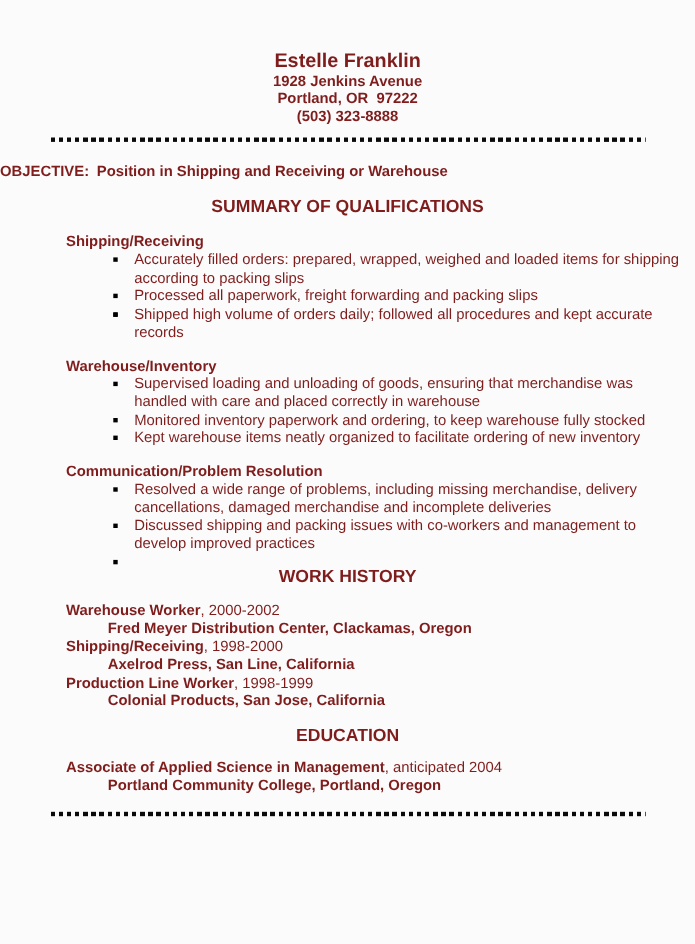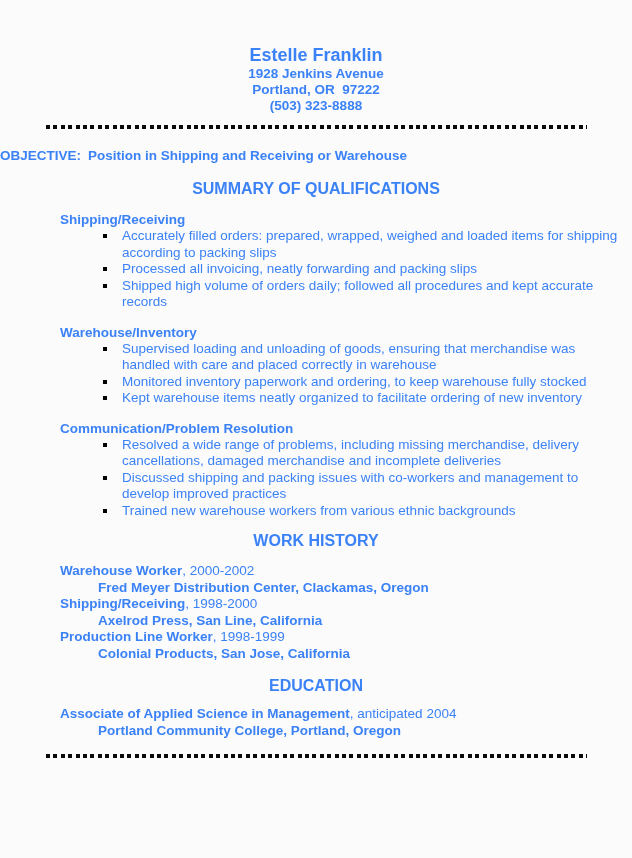--- a/index.html
+++ b/index.html
@@ -2,21 +2,21 @@
 <html><head>
 <meta charset="utf-8">
 <style>
   * { box-sizing: border-box; margin: 0; padding: 0; }
   html, body { background: #fbfbfb; }
   .page {
     position: relative;
     width: 632px;
     height: 858px;
     background: #fbfbfb;
-    color: #3b82f6;
+    color: #7f1d1d;
     font-family: "Liberation Sans", sans-serif;
     overflow: hidden;
   }
   
   .contact { padding-top: 45px; text-align: center; font-weight: 700; }
   .person-name { font-size: 18px; line-height: 21px; }
   .contact-line { font-size: 13.5px; line-height: 16px; white-space: pre; }
   
   .dotted {
     height: 4px;
@@ -91,41 +91,41 @@
   </div>
 
   <div class="section-title">SUMMARY OF QUALIFICATIONS</div>
 
   <div class="content">
 
     <section class="qual-section">
       <h3>Shipping/Receiving</h3>
       <ul class="bullets">
         <li><span class="sq"></span><span>Accurately filled orders: prepared, wrapped, weighed and loaded items for shipping according to packing slips</span></li>
-        <li><span class="sq"></span><span>Processed all invoicing, neatly forwarding and packing slips</span></li>
+        <li><span class="sq"></span><span>Processed all paperwork, freight forwarding and packing slips</span></li>
         <li><span class="sq"></span></li>
         <li><span class="sq"></span><span>Shipped high volume of orders daily; followed all procedures and kept accurate records</span></li>
       </ul>
     </section>
 
     <section class="qual-section">
       <h3>Warehouse/Inventory</h3>
       <ul class="bullets">
         <li><span class="sq"></span><span>Supervised loading and unloading of goods, ensuring that merchandise was handled with care and placed correctly in warehouse</span></li>
         <li><span class="sq"></span><span>Monitored inventory paperwork and ordering, to keep warehouse fully stocked</span></li>
         <li><span class="sq"></span><span>Kept warehouse items neatly organized to facilitate ordering of new inventory</span></li>
       </ul>
     </section>
 
     <section class="qual-section">
       <h3>Communication/Problem Resolution</h3>
       <ul class="bullets">
         <li><span class="sq"></span><span>Resolved a wide range of problems, including missing merchandise, delivery cancellations, damaged merchandise and incomplete deliveries</span></li>
         <li><span class="sq"></span><span>Discussed shipping and packing issues with co-workers and management to develop improved practices</span></li>
-        <li><span class="sq"></span><span>Trained new warehouse workers from various ethnic backgrounds</span></li>
+        <li><span class="sq"></span></li>
       </ul>
     </section>
   </div>
 
   <div class="section-title work">WORK HISTORY</div>
 
   <div class="content jobs">
     <div class="job">
       <div><span class="bold-lead">Warehouse Worker</span><span class="reg">, 2000-2002</span></div>
       <div class="indent-line">Fred Meyer Distribution Center, Clackamas, Oregon</div>

